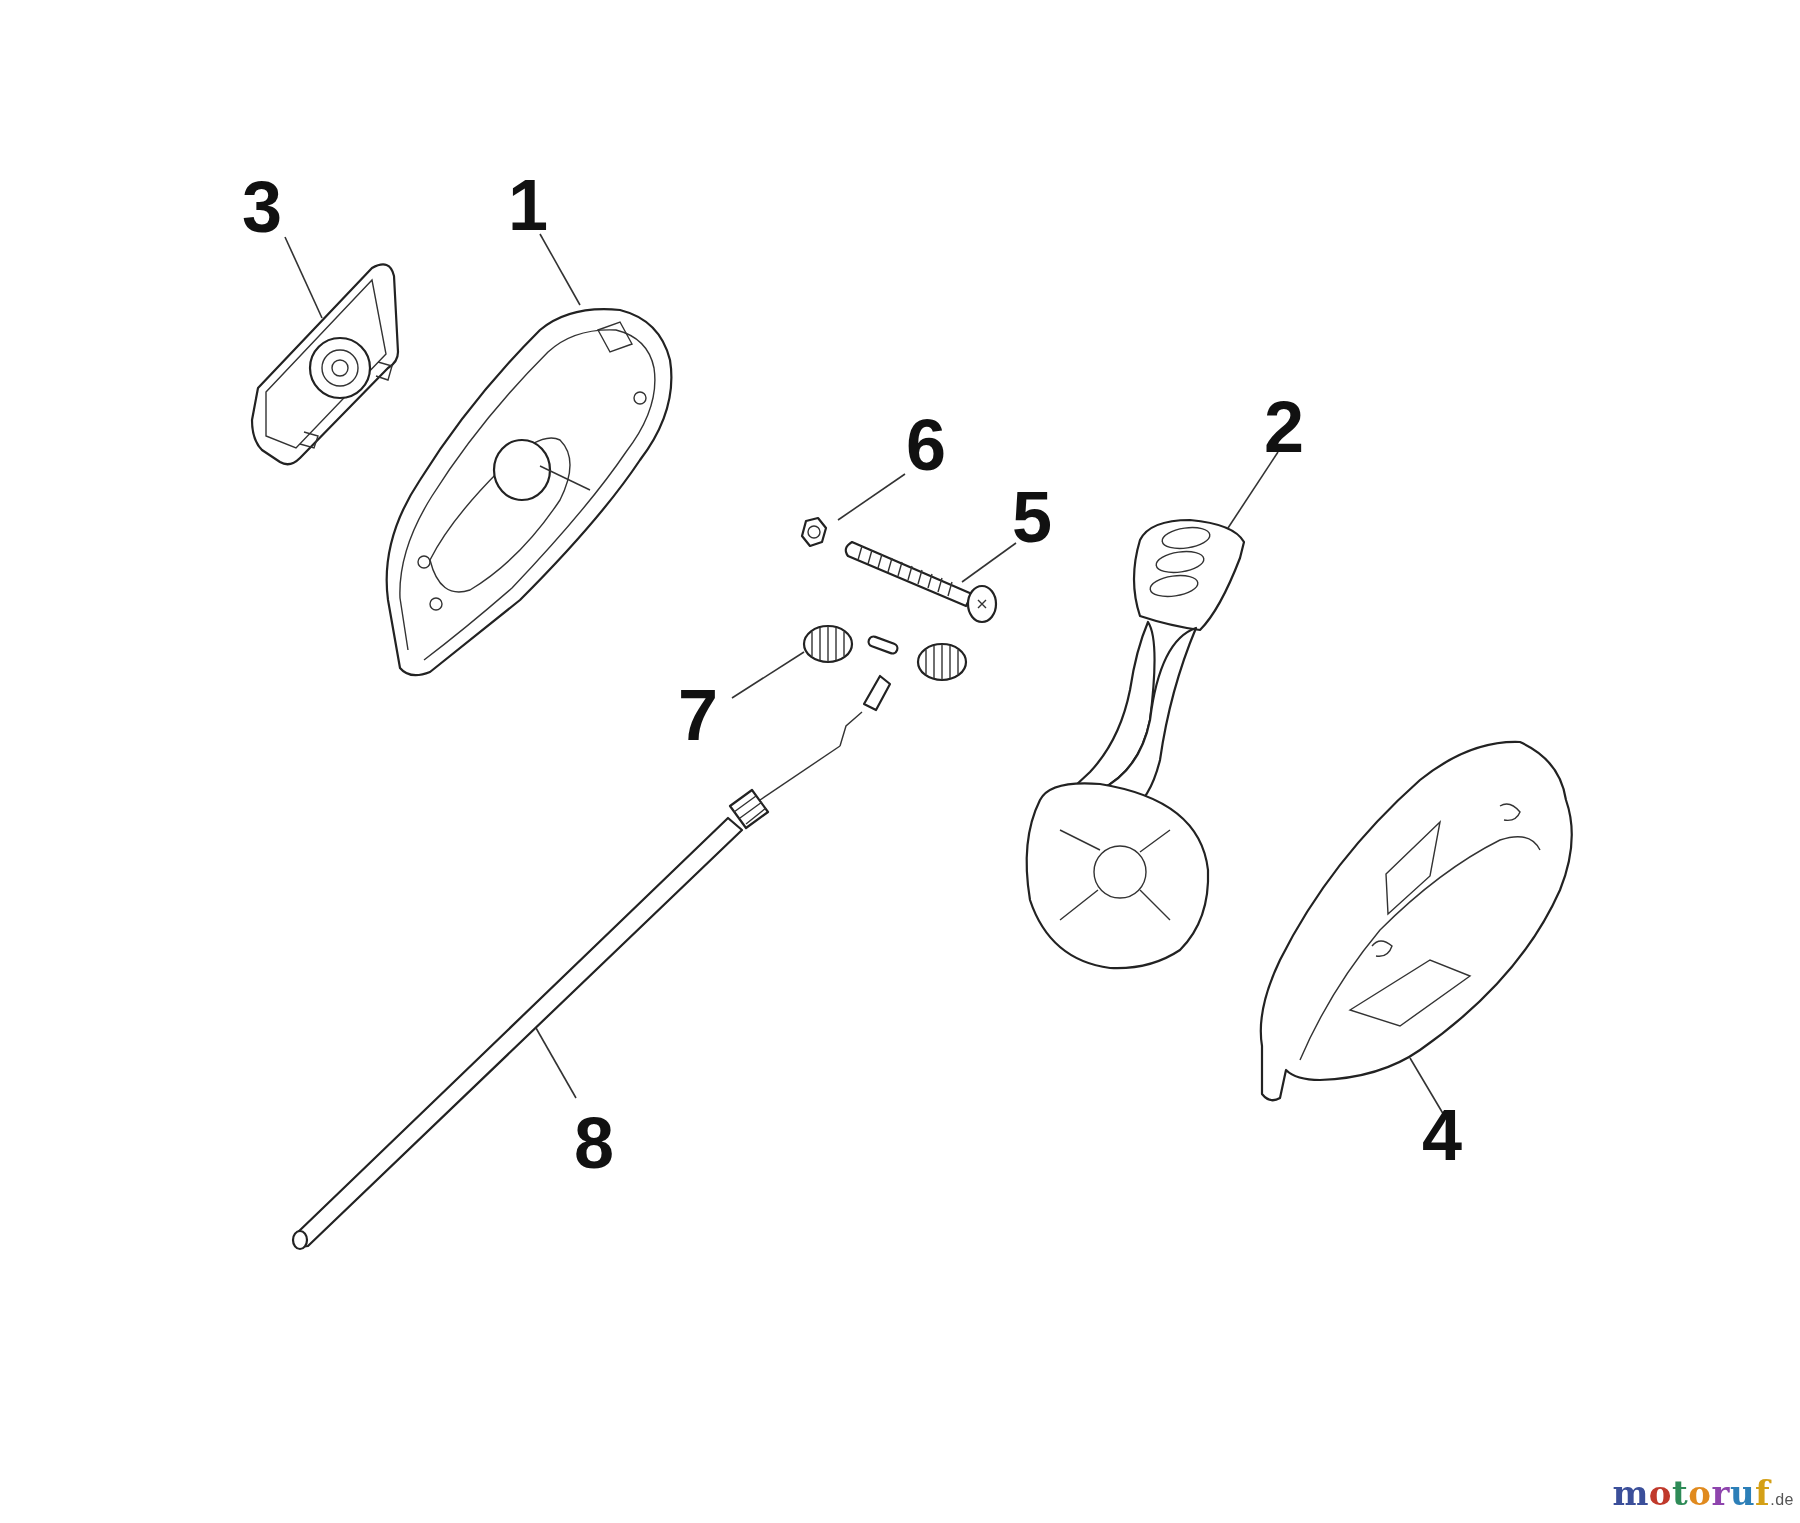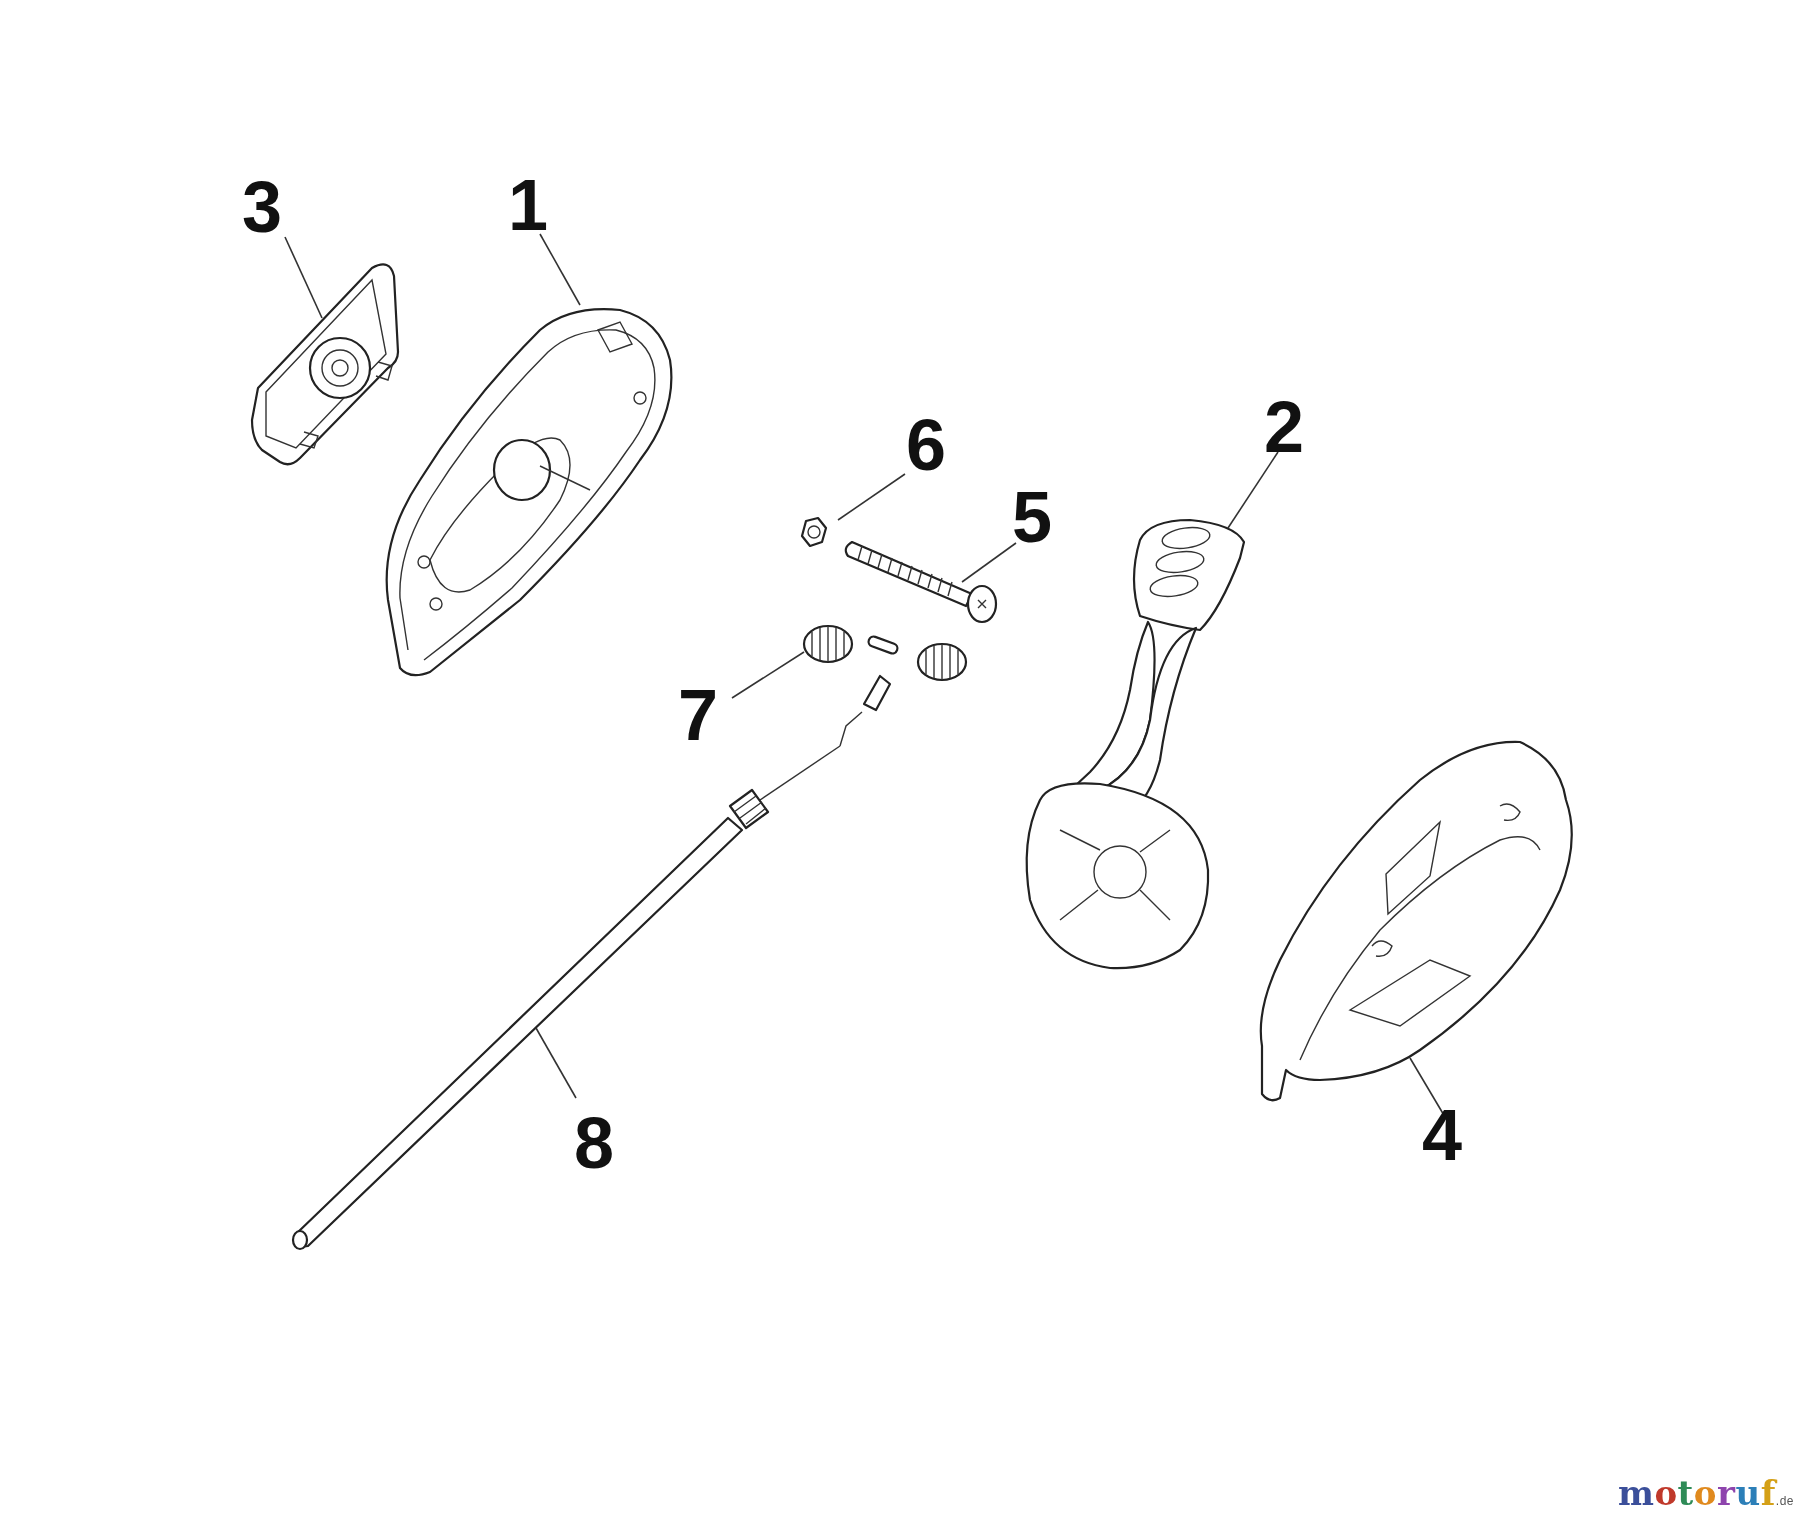--- a/index.html
+++ b/index.html
@@ -3,21 +3,21 @@
 <meta charset="utf-8">
 <style>
   html,body{margin:0;padding:0;background:#ffffff;}
   body{width:1800px;height:1523px;position:relative;overflow:hidden;font-family:"Liberation Sans",sans-serif;}
   svg.diagram{position:absolute;left:0;top:0;width:1800px;height:1523px;}
   .callout{font-family:"Liberation Sans",sans-serif;font-weight:bold;font-size:72px;fill:#111;}
   .part{fill:#fff;stroke:#222;stroke-width:2.2;stroke-linejoin:round;stroke-linecap:round;}
   .thin{fill:none;stroke:#333;stroke-width:1.4;}
   .leader{stroke:#333;stroke-width:1.6;fill:none;}
   .watermark{position:absolute;right:6px;bottom:10px;font-family:"DejaVu Serif",serif;font-size:34px;font-weight:bold;letter-spacing:0.5px;}
-  .watermark .tld{font-family:"Liberation Sans",sans-serif;font-size:12px;font-weight:normal;color:#555;}
+  .watermark .tld{font-family:"Liberation Sans",sans-serif;font-size:16px;font-weight:normal;color:#555;}
 </style>
 </head>
 <body>
 
 <svg class="diagram" viewBox="0 0 1800 1523" xmlns="http://www.w3.org/2000/svg">
 
   <g>
     <path class="part" d="M258 388 L372 268 Q390 258 394 276 L398 352 Q398 362 388 368 L300 458 Q290 468 280 462 L262 450 Q252 440 252 420 Z"></path>
     <path class="thin" d="M266 392 L372 280 L386 354 L296 448 L266 436 Z"></path>
     <circle class="part" cx="340" cy="368" r="30"></circle>

